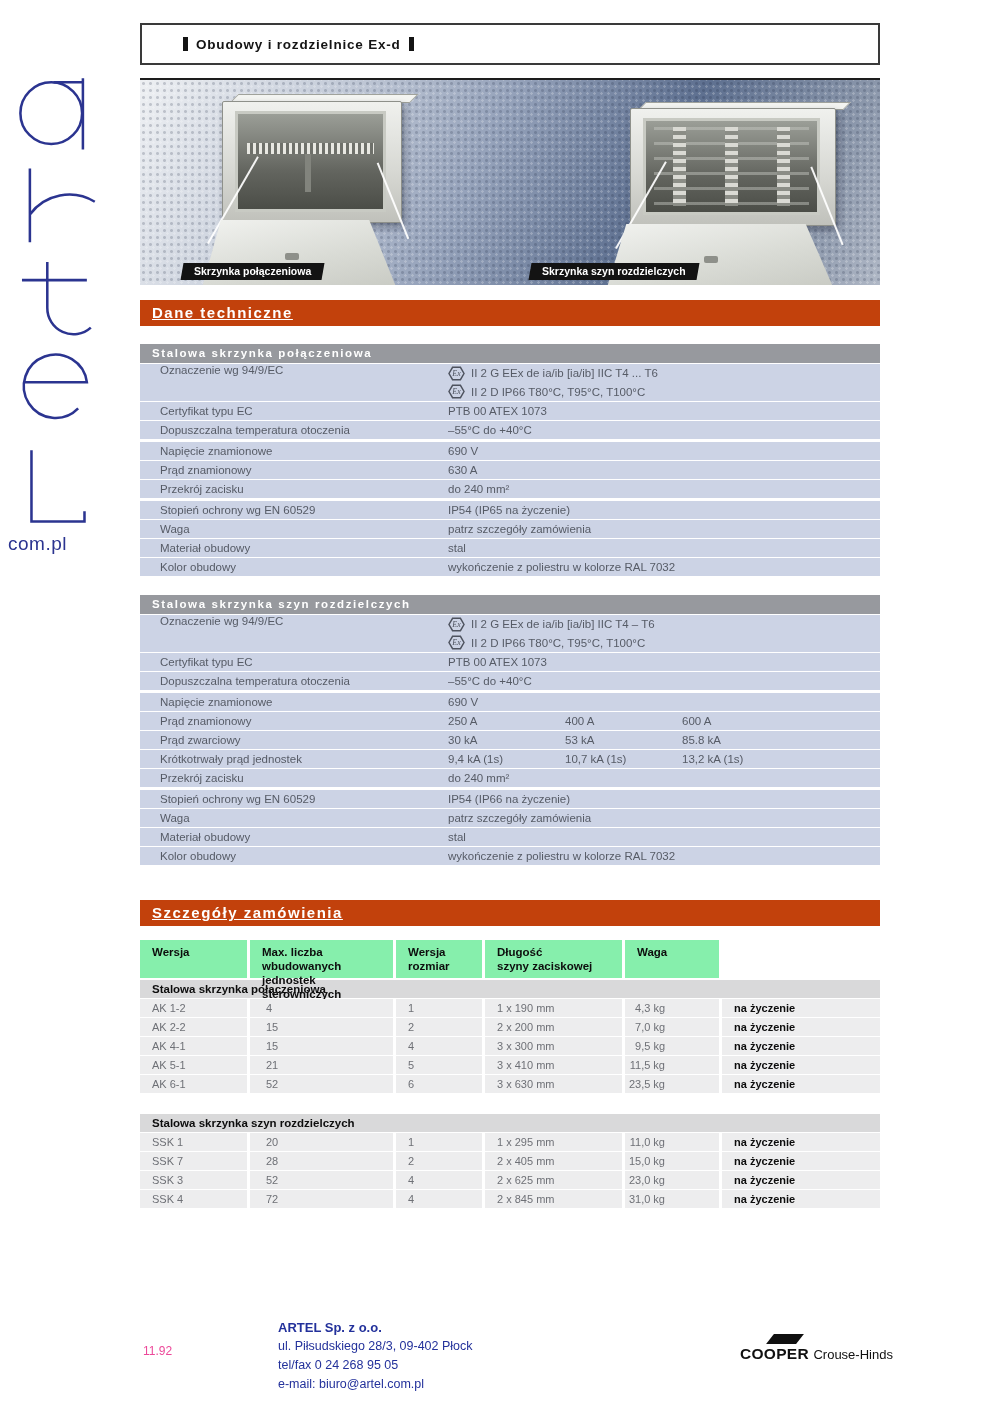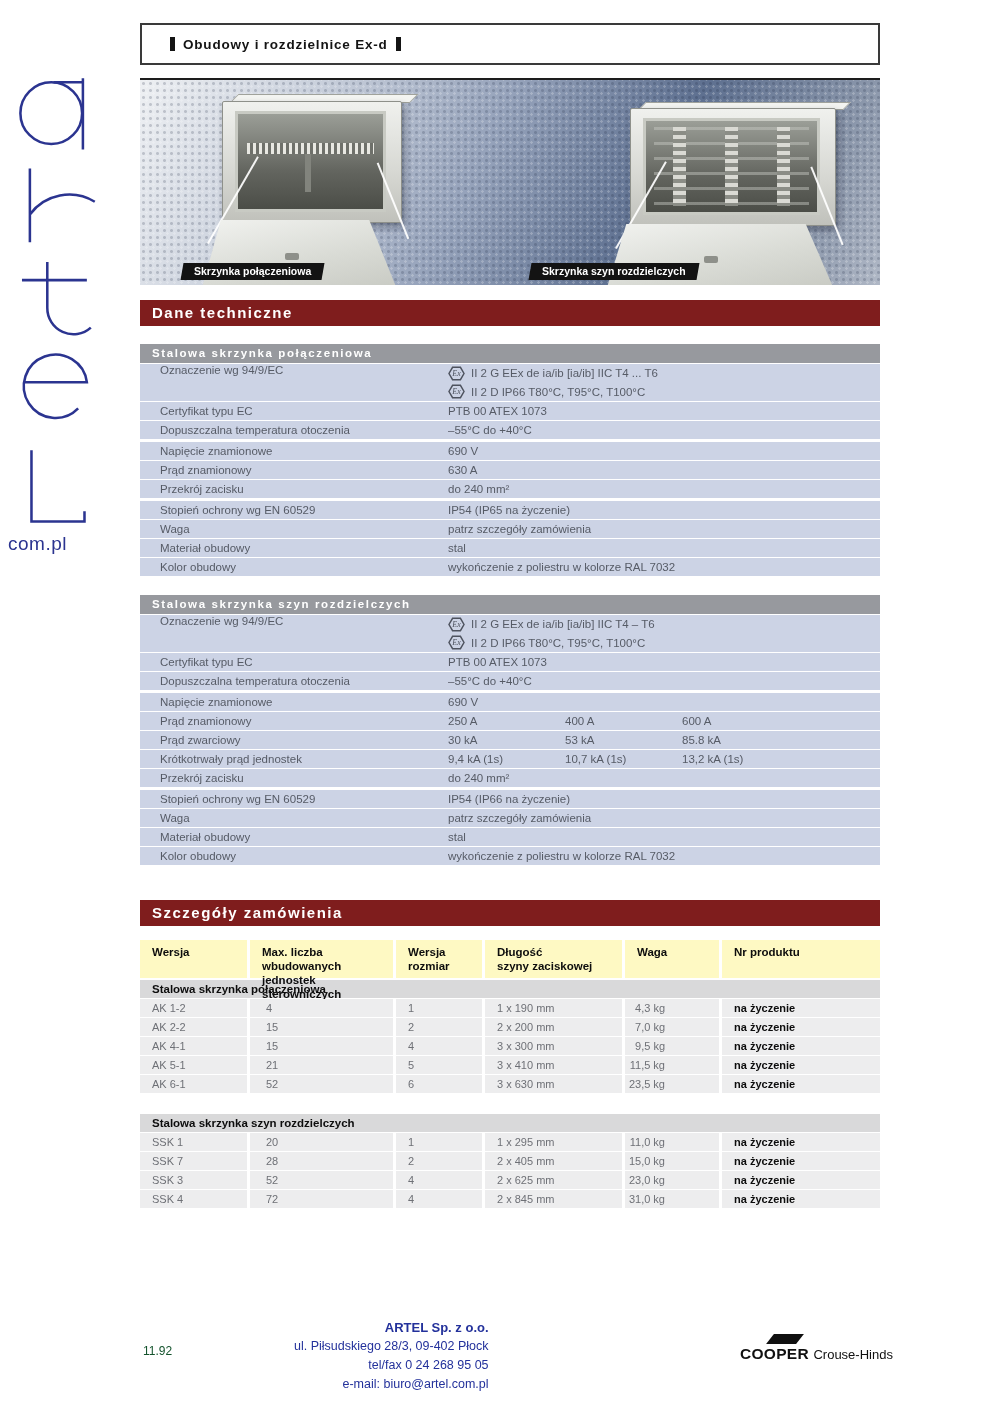--- a/index.html
+++ b/index.html
@@ -13,21 +13,21 @@
   .logo { position:absolute; left:6px; top:72px; width:104px; }
   .logo svg { display:block; }
   .logo .domain { font-size:19px; color:#2b3490; letter-spacing:.5px; margin-top:6px; padding-left:2px; }
 
   
   .main { position:absolute; left:140px; top:0; width:740px; }
 
   .header-box {
     position:absolute; top:23px; left:0; width:740px; height:42px;
     border:2px solid #3a3a3a; background:#fff;
-    display:flex; align-items:center; padding-left:20px;
+    display:flex; align-items:center; padding-left:33px;
     font-weight:bold; font-size:13.5px; letter-spacing:.8px; color:#141414;
   }
   .tick { display:inline-block; width:5px; height:14px; background:#141414; margin:0 8px; }
 
   
   .hero {
     position:absolute; top:78px; left:0; width:740px; height:207px;
     border-top:2px solid #1d1d1d;
     background:
       linear-gradient(115deg,#eef0f3 0%,#c9d0dc 22%,#96a3bb 45%,#5e7090 68%,#8b97ab 88%,#b0b8c6 100%);
@@ -71,22 +71,22 @@
   .enc1 .w2 { left:200px; top:68px; height:82px; transform:rotate(-22deg); }
   .enc2 .w1 { left:42px; top:55px; height:100px; transform:rotate(30deg); }
   .enc2 .w2 { left:228px; top:64px; height:84px; transform:rotate(-22deg); }
   .hlabel { position:absolute; top:183px; height:17px; background:#131313; color:#fff;
          font-size:10.5px; font-weight:bold; line-height:17px; padding:0 12px; transform:skewX(-10deg); white-space:nowrap; }
   .hlabel > span { display:inline-block; transform:skewX(10deg); }
   .hlabel.l1 { left:42px; }
   .hlabel.l2 { left:390px; }
 
   
-  .black-bar { position:absolute; left:0; width:740px; height:26px; background:#7f1d1d; color:#fff;
-         font-weight:bold; font-size:15px; letter-spacing:1.5px; line-height:26px; padding-left:12px; }
+  .black-bar { position:absolute; left:0; width:740px; height:26px; background:#c2410c; color:#fff;
+         font-weight:bold; font-size:15px; letter-spacing:1.5px; line-height:26px; padding-left:12px;text-decoration:underline; }
   .bar-tech { top:300px; }
   .bar-order { top:900px; }
 
   
   .tech { position:absolute; left:0; width:740px; }
   .tech1 { top:344px; }
   .tech2 { top:595px; }
   .graybar { height:19px; background:#97999e; color:#fff; font-weight:bold; font-size:11.5px;
          letter-spacing:1.6px; line-height:19px; padding-left:12px; margin-bottom:1px; }
   .trow { display:flex; background:#ccd3e5; margin-bottom:1px; min-height:18px;
@@ -99,38 +99,38 @@
   .ex-icon { flex:none; display:block; }
   .tvalue3 { flex:1; display:flex;justify-content:space-between; }
   .tvalue3 span:nth-child(1) { width:117px; }
   .tvalue3 span:nth-child(2) { width:117px; }
   .tvalue3 span:nth-child(3) { flex:1; }
 
   
   .order { position:absolute; left:0; top:940px; width:740px; }
   .ogrid { display:grid; grid-template-columns:107px 143px 86px 137px 94px 158px; column-gap:3px; }
   .ohead { margin-bottom:2px; }
-  .ohead > div { background:#fef9c3; height:38px; padding:5px 4px 0 12px;
+  .ohead > div { background:#86efac; height:38px; padding:5px 4px 0 12px;
          font-weight:bold; font-size:11.5px; line-height:14px; color:#0d0d0d; }
   .osection { background:#d9d9da; height:18px; line-height:18px; font-weight:bold; font-size:11.5px;
          padding-left:12px; color:#0d0d0d; margin-bottom:1px; }
   .orow { margin-bottom:1px; }
   .orow > div { background:#ededee; height:18px; line-height:18px; font-size:11px; color:#6e7076;
          padding-left:12px; white-space:nowrap; }
   .orow > div.num { padding-left:16px; }
   .orow > div.waga { text-align:right; padding-right:54px; padding-left:0; }
   .orow > div.prod { font-weight:bold; color:#0d0d0d; }
   .ogap { height:20px; }
 
   
   .footer { position:absolute; left:0; top:1316px; width:992px; height:86px; }
-  .pagenum { position:absolute; left:143px; top:28px; font-size:12px; color:#14532d; }
+  .pagenum { position:absolute; left:143px; top:28px; font-size:12px; color:#ec4899; }
   .office { color:#23319b; font-size:12.5px; line-height:19px; position:absolute; top:2px; }
   .office .oname { font-weight:bold; font-size:13px; }
-  .office1 { left:294px; text-align:right; }
+  .office1 { left:278px; text-align:left; }
   .office2 { right:274px; text-align:right; }
   .brand { position:absolute; left:740px; top:18px; }
   .swoosh { width:30px; height:10px; background:#101010; transform:skewX(-38deg); margin:0 0 1px 30px; }
   .brand-line { white-space:nowrap; }
   .cooper { font-weight:bold; font-size:15.5px; letter-spacing:.3px; color:#101010; }
   .crouse { font-size:13px; color:#101010; }
 </style>
 </head>
 <body>
 
@@ -350,21 +350,20 @@
 
   <div class="black-bar bar-order">Szczegóły zamówienia</div>
 
   <div class="order">
     <div class="ogrid ohead">
       <div>Wersja</div>
       <div><span>Max. liczba wbudowanych</span><br><span>jednostek sterowniczych</span></div>
       <div><span>Wersja</span><br><span>rozmiar</span></div>
       <div><span>Długość</span><br><span>szyny zaciskowej</span></div>
       <div>Waga</div>
-      <div>Nr produktu</div>
     </div>
 
     <div class="osection">Stalowa skrzynka połączeniowa</div>
 
     <div class="ogrid orow">
         <div>AK 1-2</div>
         <div class="num">4</div>
         <div>1</div>
         <div>1 x 190 mm</div>
         <div class="waga">4,3 kg</div>

